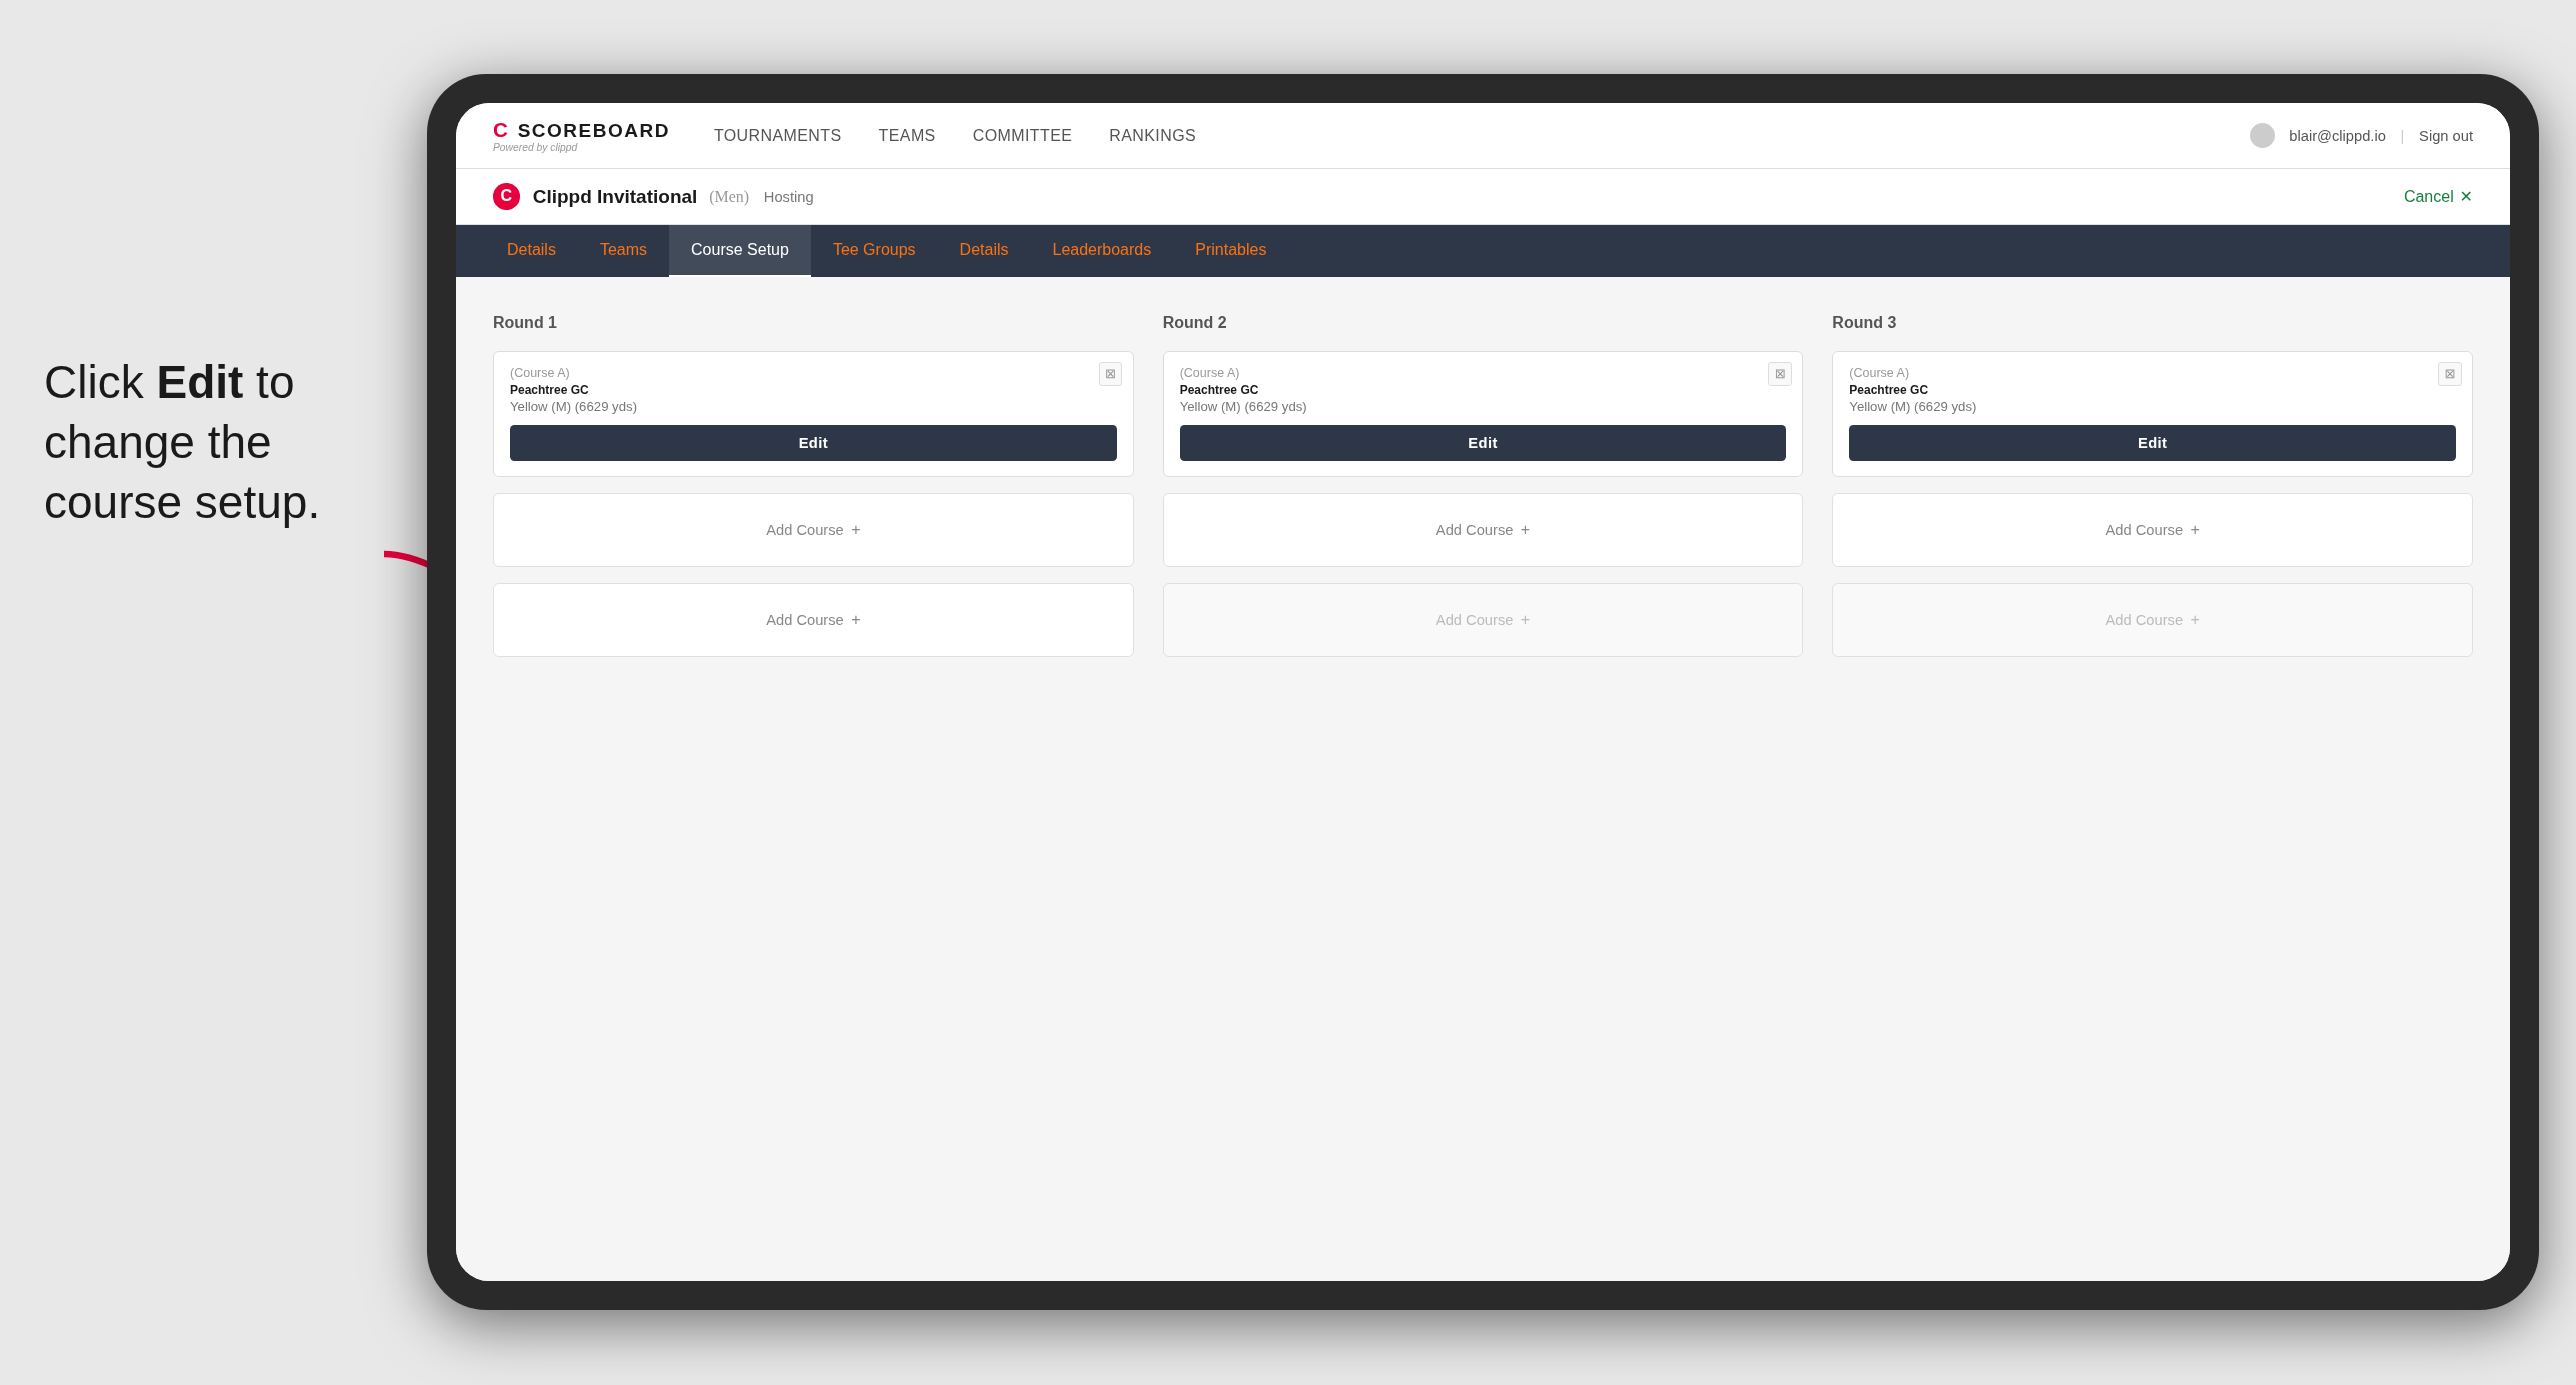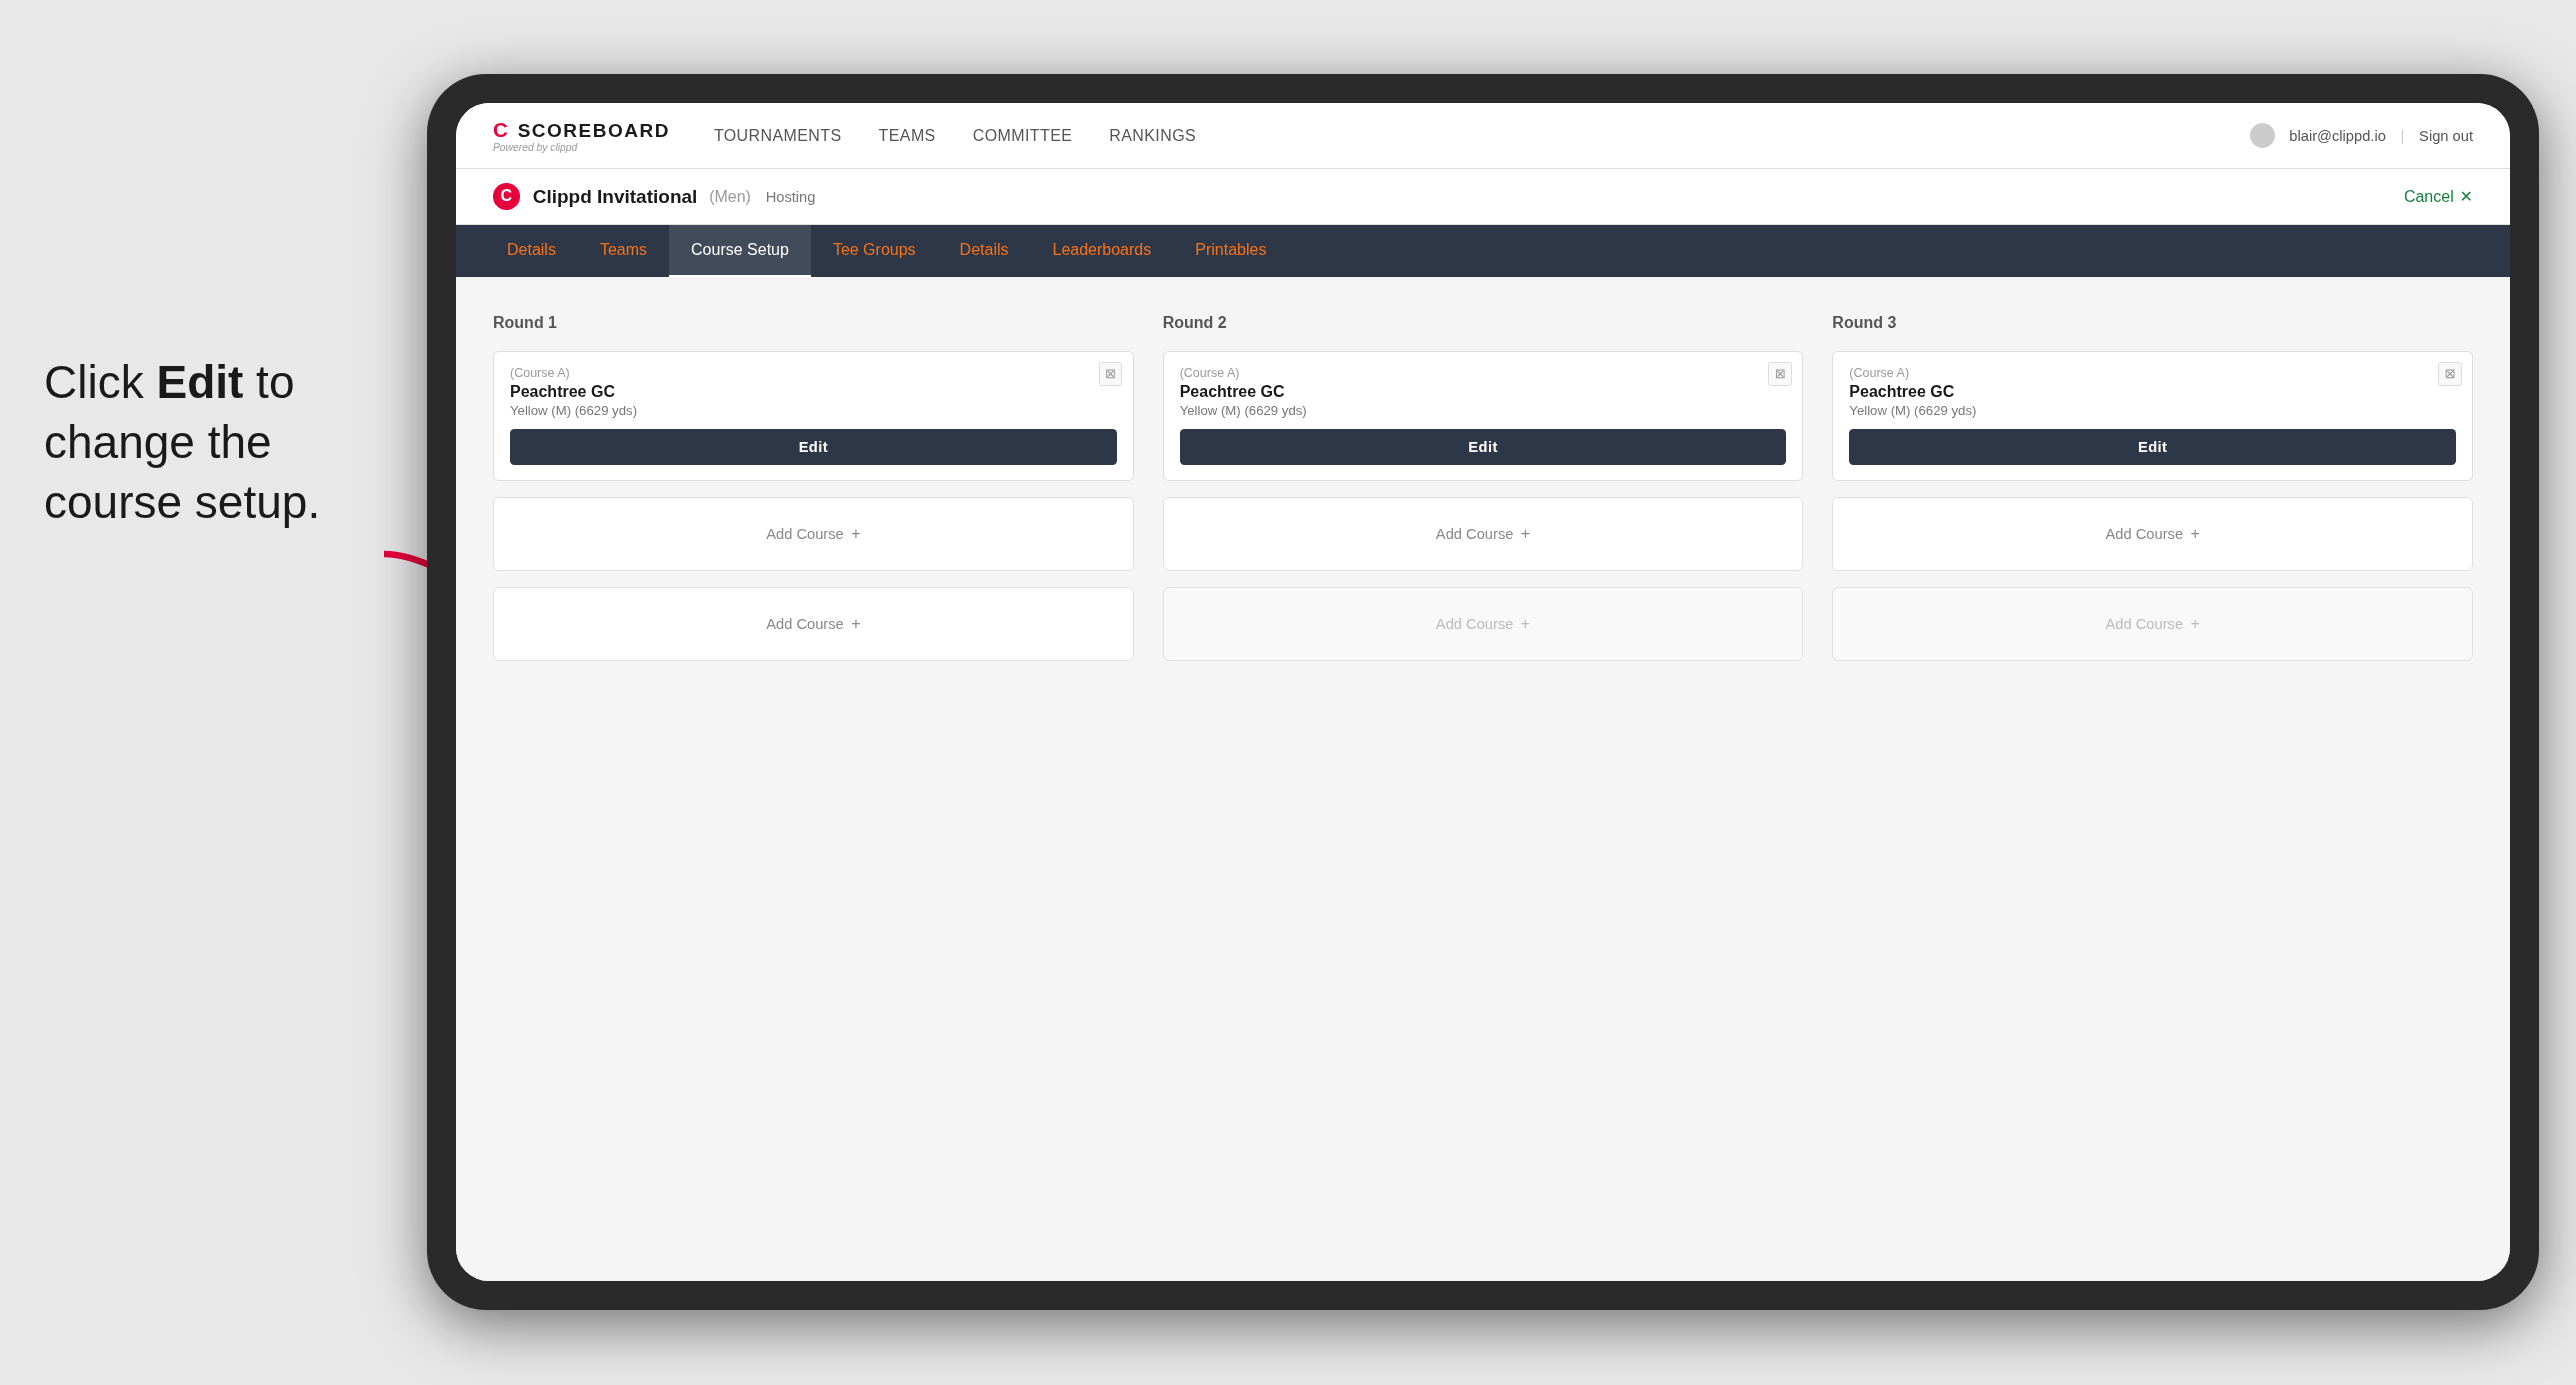--- a/index.html
+++ b/index.html
@@ -150,20 +150,21 @@
       font-size: 19px;
       font-weight: 600;
       color: #1a1a1a;
       margin-right: 11.8px;
     }
 
     .tournament-gender {
       font-size: 16px;
       color: #999;
       margin-right: 14.7px;
+      font-family: Liberation Serif, serif;
     }
 
     .hosting-badge {
       font-size: 14.7px;
       color: #777;
     }
 
     .cancel-btn {
       margin-left: auto;
       font-size: 16px;
@@ -239,21 +240,21 @@
       position: relative;
     }
 
     .course-label {
       font-size: 12.5px;
       color: #999;
       margin-bottom: 2.9px;
     }
 
     .course-name {
-      font-size: 16px;
+      font-size: 12px;
       font-weight: 700;
       color: #1a1a1a;
       margin-bottom: 2.2px;
     }
 
     .course-details {
       font-size: 13.2px;
       color: #777;
     }
 

